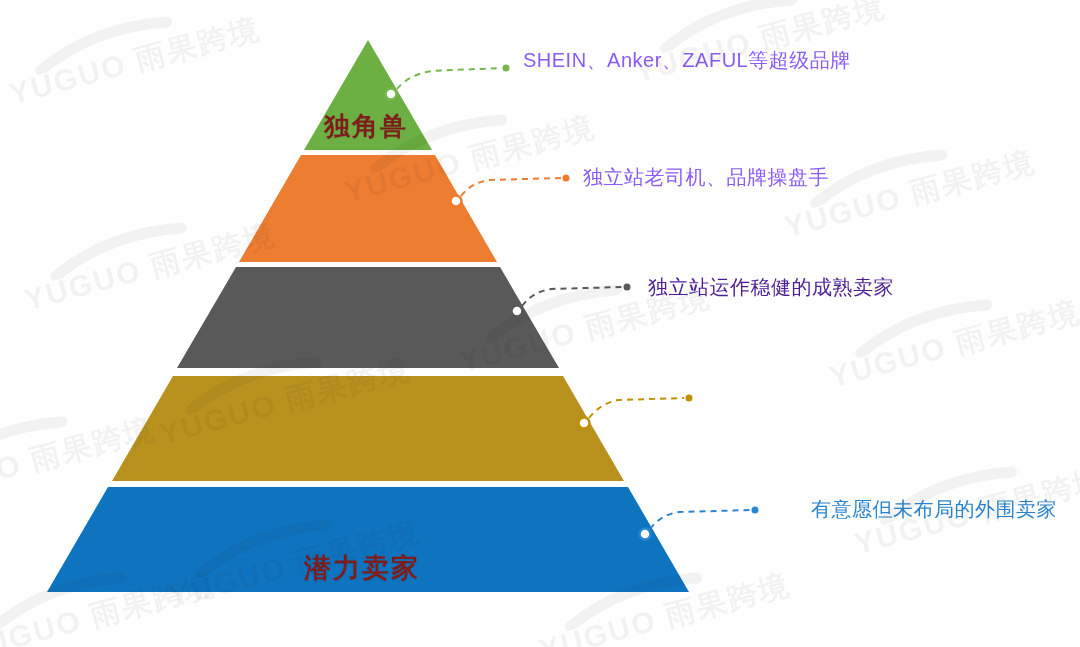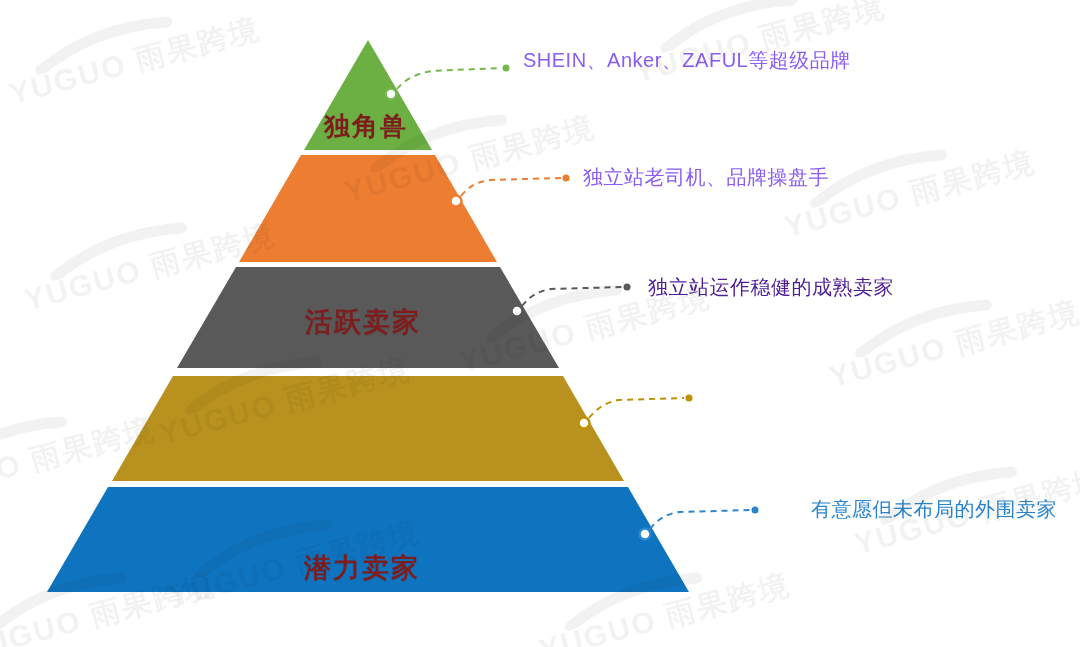--- a/index.html
+++ b/index.html
@@ -64,21 +64,20 @@
     </g>
 
     <g>
       <path d="M650,529 C658,519 666,514 679,512 L751,510" fill="none" stroke-width="2" stroke-dasharray="6,5" stroke="#2A85D0"></path>
       <circle cx="645" cy="534" r="5.5" fill="#ffffff" stroke-width="2.5" stroke="#2A85D0"></circle>
       <circle cx="755" cy="510" r="3.5" fill="#2A85D0"></circle>
     </g>
   </svg>
 
   <div class="tier-label" style="left:366px; top:126px; font-size:26px;">独角兽</div>
-  <div class="tier-label" style="left:363px; top:322px;">活跃卖家</div>
   <div class="tier-label" style="left:362px; top:568px;">潜力卖家</div>
 
   <div class="annotation" style="left: 523px; top: 60px; color: #8b5cf6;">SHEIN、Anker、ZAFUL等超级品牌</div>
   <div class="annotation" style="left: 583px; top: 177px; color: #8b5cf6;">独立站老司机、品牌操盘手</div>
   <div class="annotation" style="left: 648px; top: 287px; color: #4c1d95;">独立站运作稳健的成熟卖家</div>
   <div class="annotation" style="left: 775px; top: 509px; color: rgb(42, 133, 208); margin-left: 36px;">有意愿但未布局的外围卖家</div>
 
 <div class="watermark" style="left: 135px; top: 62px;">
       <svg class="wm-swoosh" width="150" height="34" viewBox="0 0 150 34">
         <path d="M8 30 Q 70 2 142 16" stroke="currentColor" stroke-width="11" fill="none" stroke-linecap="round"></path>

